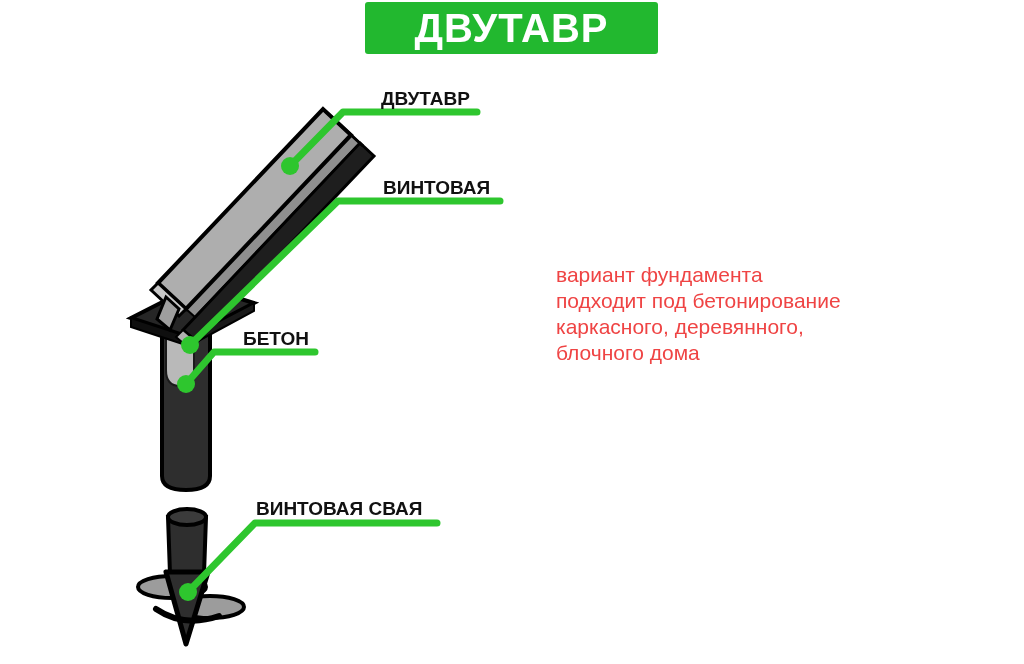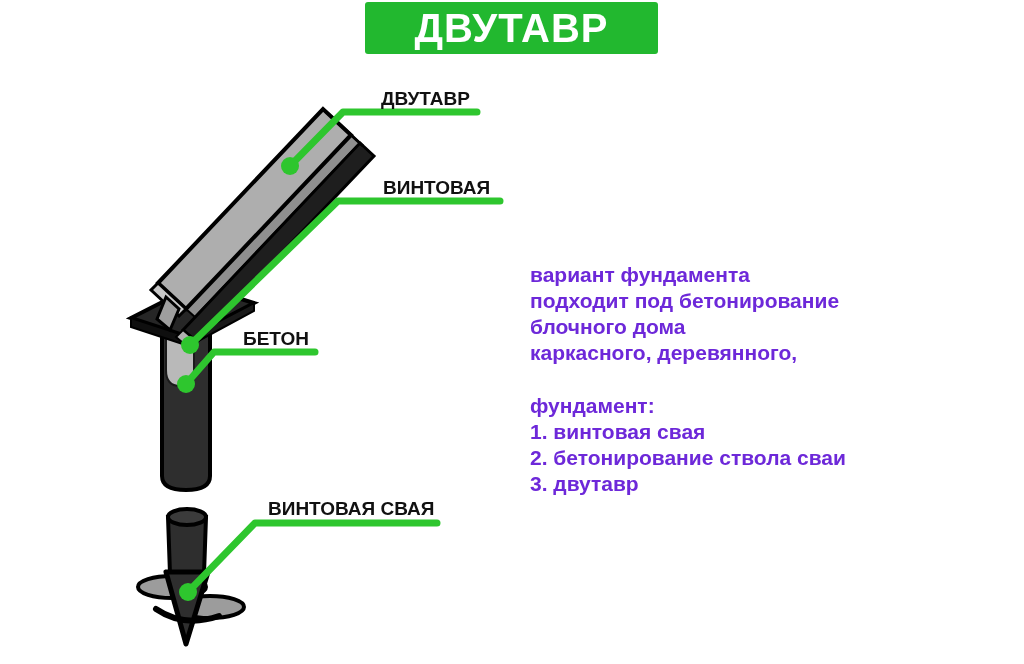--- a/index.html
+++ b/index.html
@@ -22,24 +22,24 @@
   }
   svg.diagram{position:absolute;left:0;top:0;}
   .part-label{
     position:absolute;
     font-size:19px;font-weight:bold;color:#111;
     letter-spacing:0;white-space:nowrap;line-height:1.15;
   }
   .lbl-beam{left:381px;top:88px;}
   .lbl-weld{left:383px;top:177px;}
   .lbl-concrete{left:243px;top:328px;}
-  .lbl-screw{left:256px;top:498px;margin-left:12px;}
+  .lbl-screw{left:256px;top:498px;}
   .desc{
-    position:absolute;left:530px;top:262px;width:360px;
-    font-size:21px;line-height:26px;color:#6d28d9;font-weight:bold;
+    position:absolute;left:556px;top:262px;width:360px;
+    font-size:21px;line-height:26px;color:#ef4444;
   }
   .desc .line{display:block;}
   .desc .list{margin-top:27px;}
 </style>
 </head>
 <body>
 
 <div class="stage">
 
   <div class="banner" style="background: rgb(34, 184, 47);">
@@ -94,24 +94,18 @@
 
   <div class="part-label lbl-beam">ДВУТАВР</div>
   <div class="part-label lbl-weld">ВИНТОВАЯ</div>
   <div class="part-label lbl-concrete">БЕТОН</div>
   <div class="part-label lbl-screw">ВИНТОВАЯ СВАЯ</div>
 
   <div class="desc">
     <div>
       <span class="line">вариант фундамента</span>
       <span class="line">подходит под бетонирование</span>
+      <span class="line">каркасного, деревянного,</span>
       <span class="line">блочного дома</span>
-      <span class="line">каркасного, деревянного,</span>
-    </div>
-    <div class="list">
-      <span class="line">фундамент:</span>
-      <span class="line">1. винтовая свая</span>
-      <span class="line">2. бетонирование ствола сваи</span>
-      <span class="line">3. двутавр</span>
     </div>
   </div>
 
 </div>
 
 </body></html>

